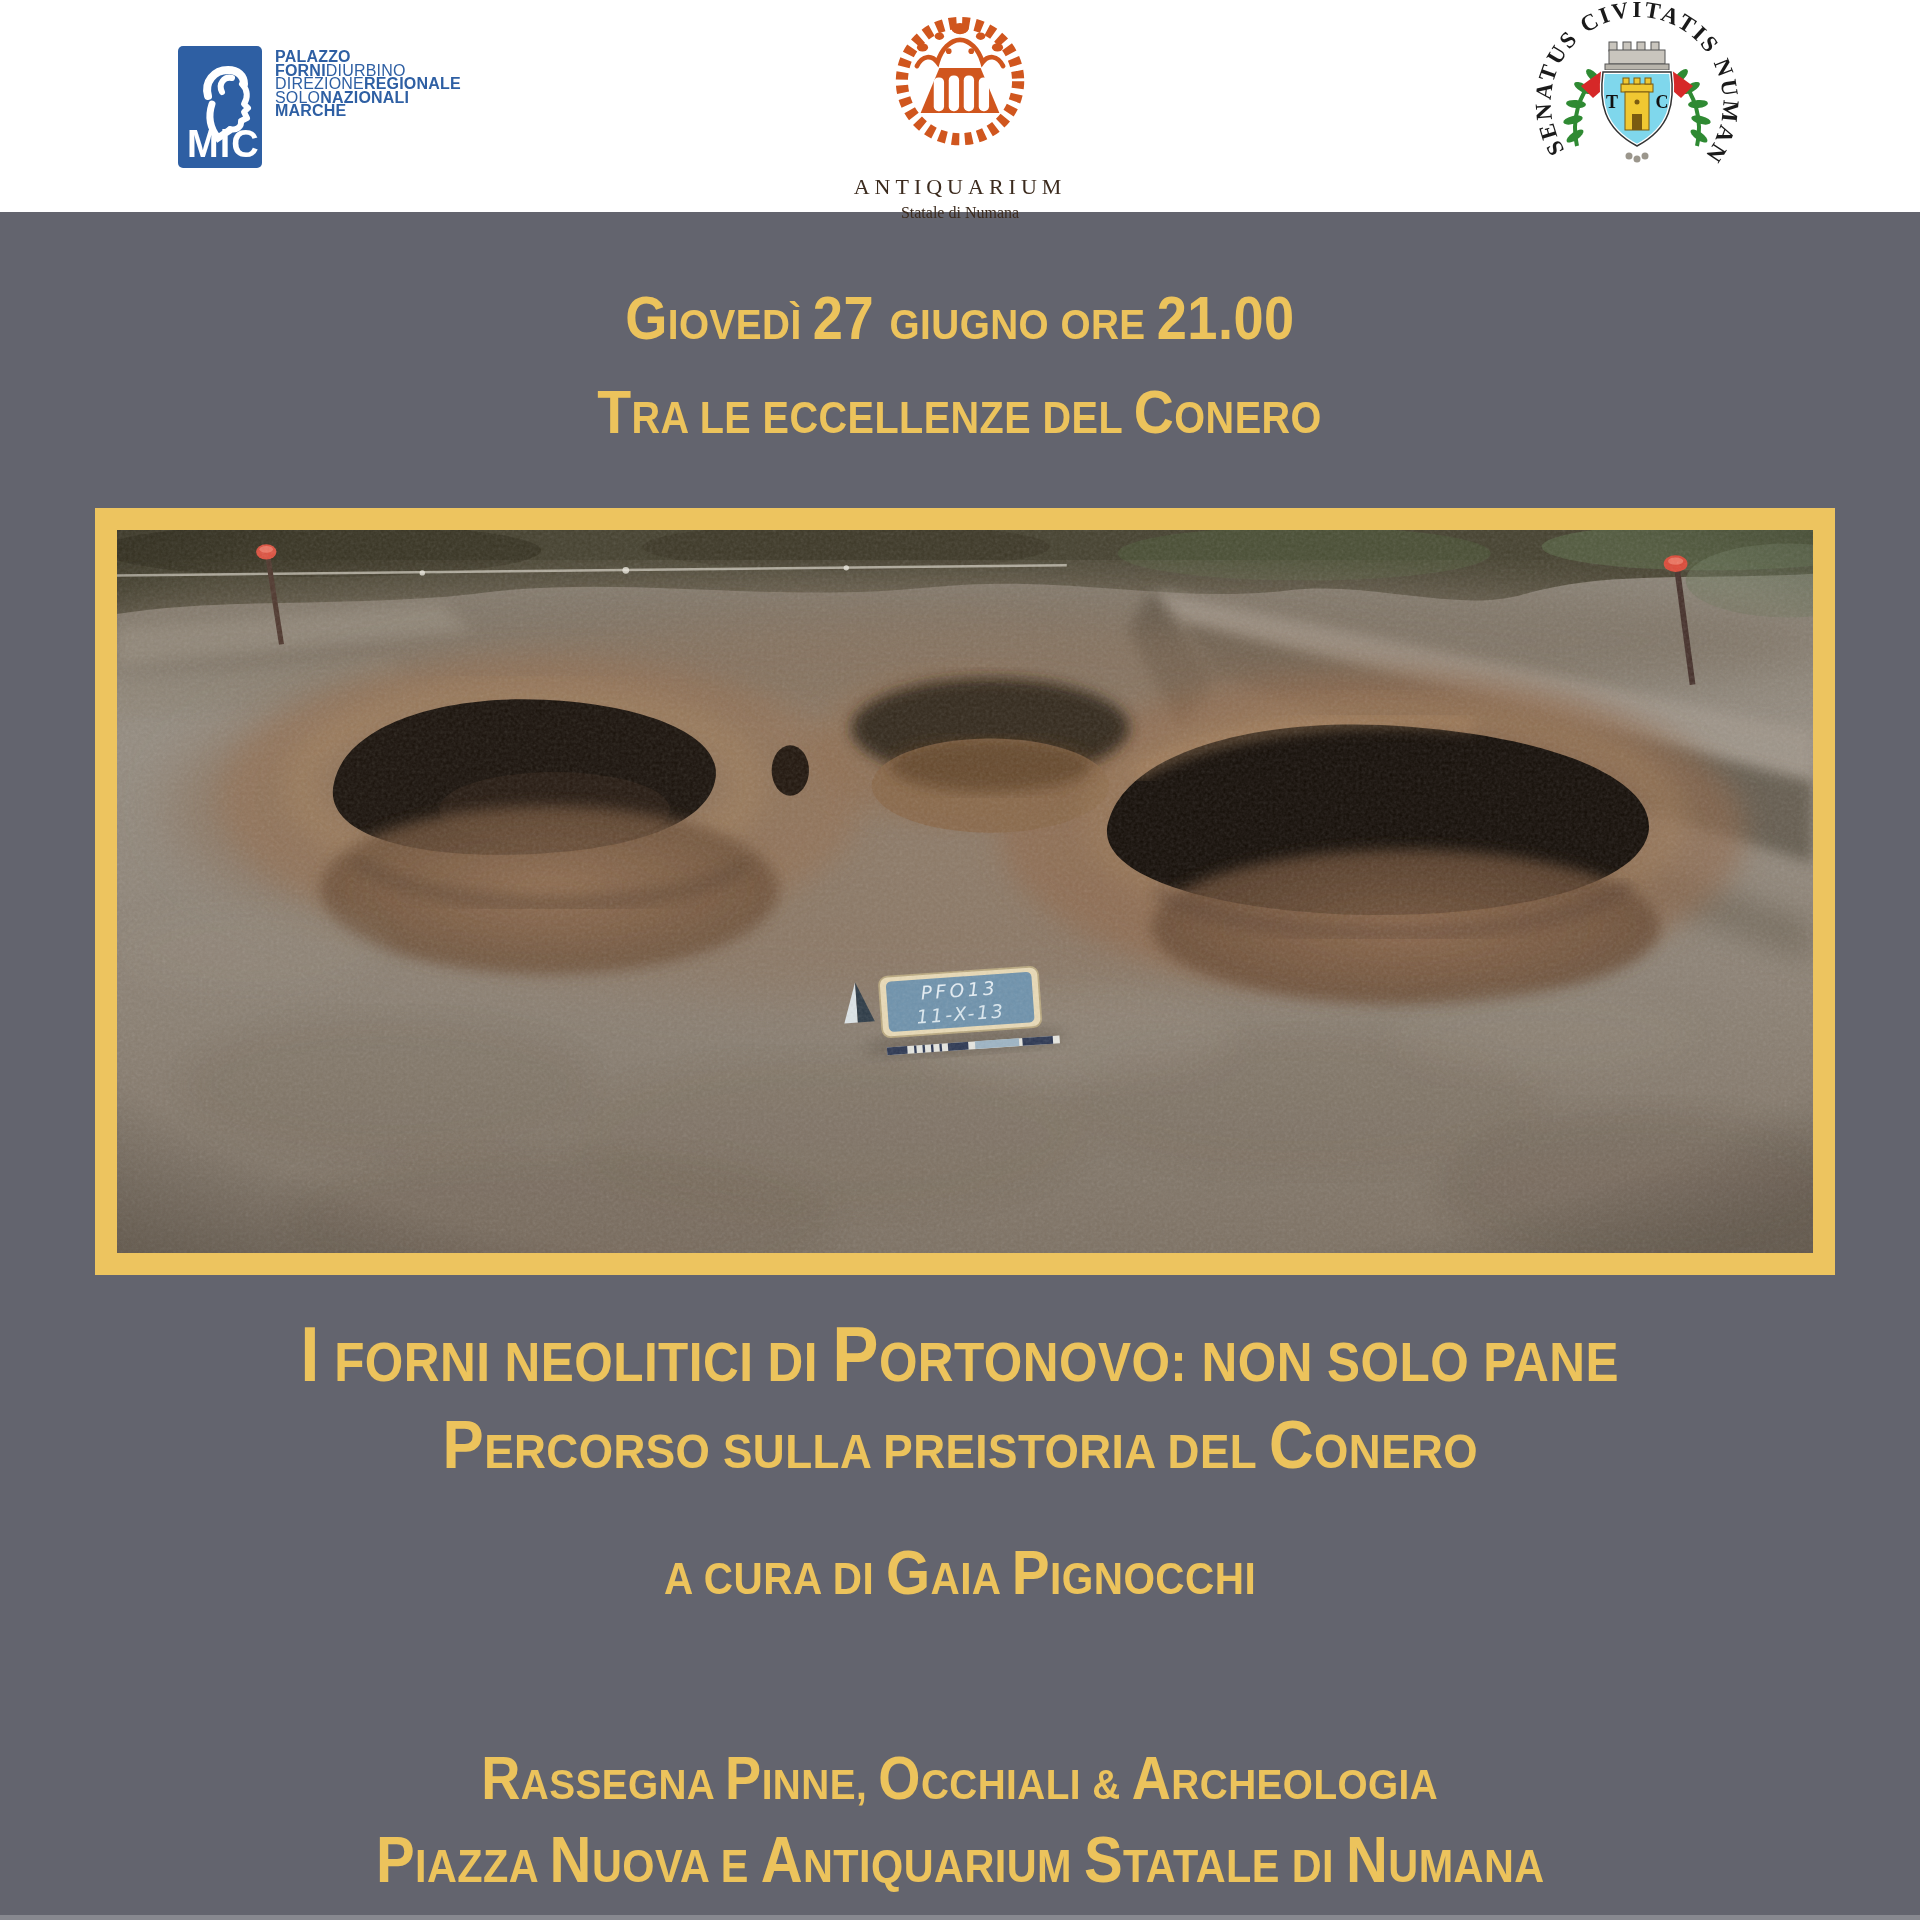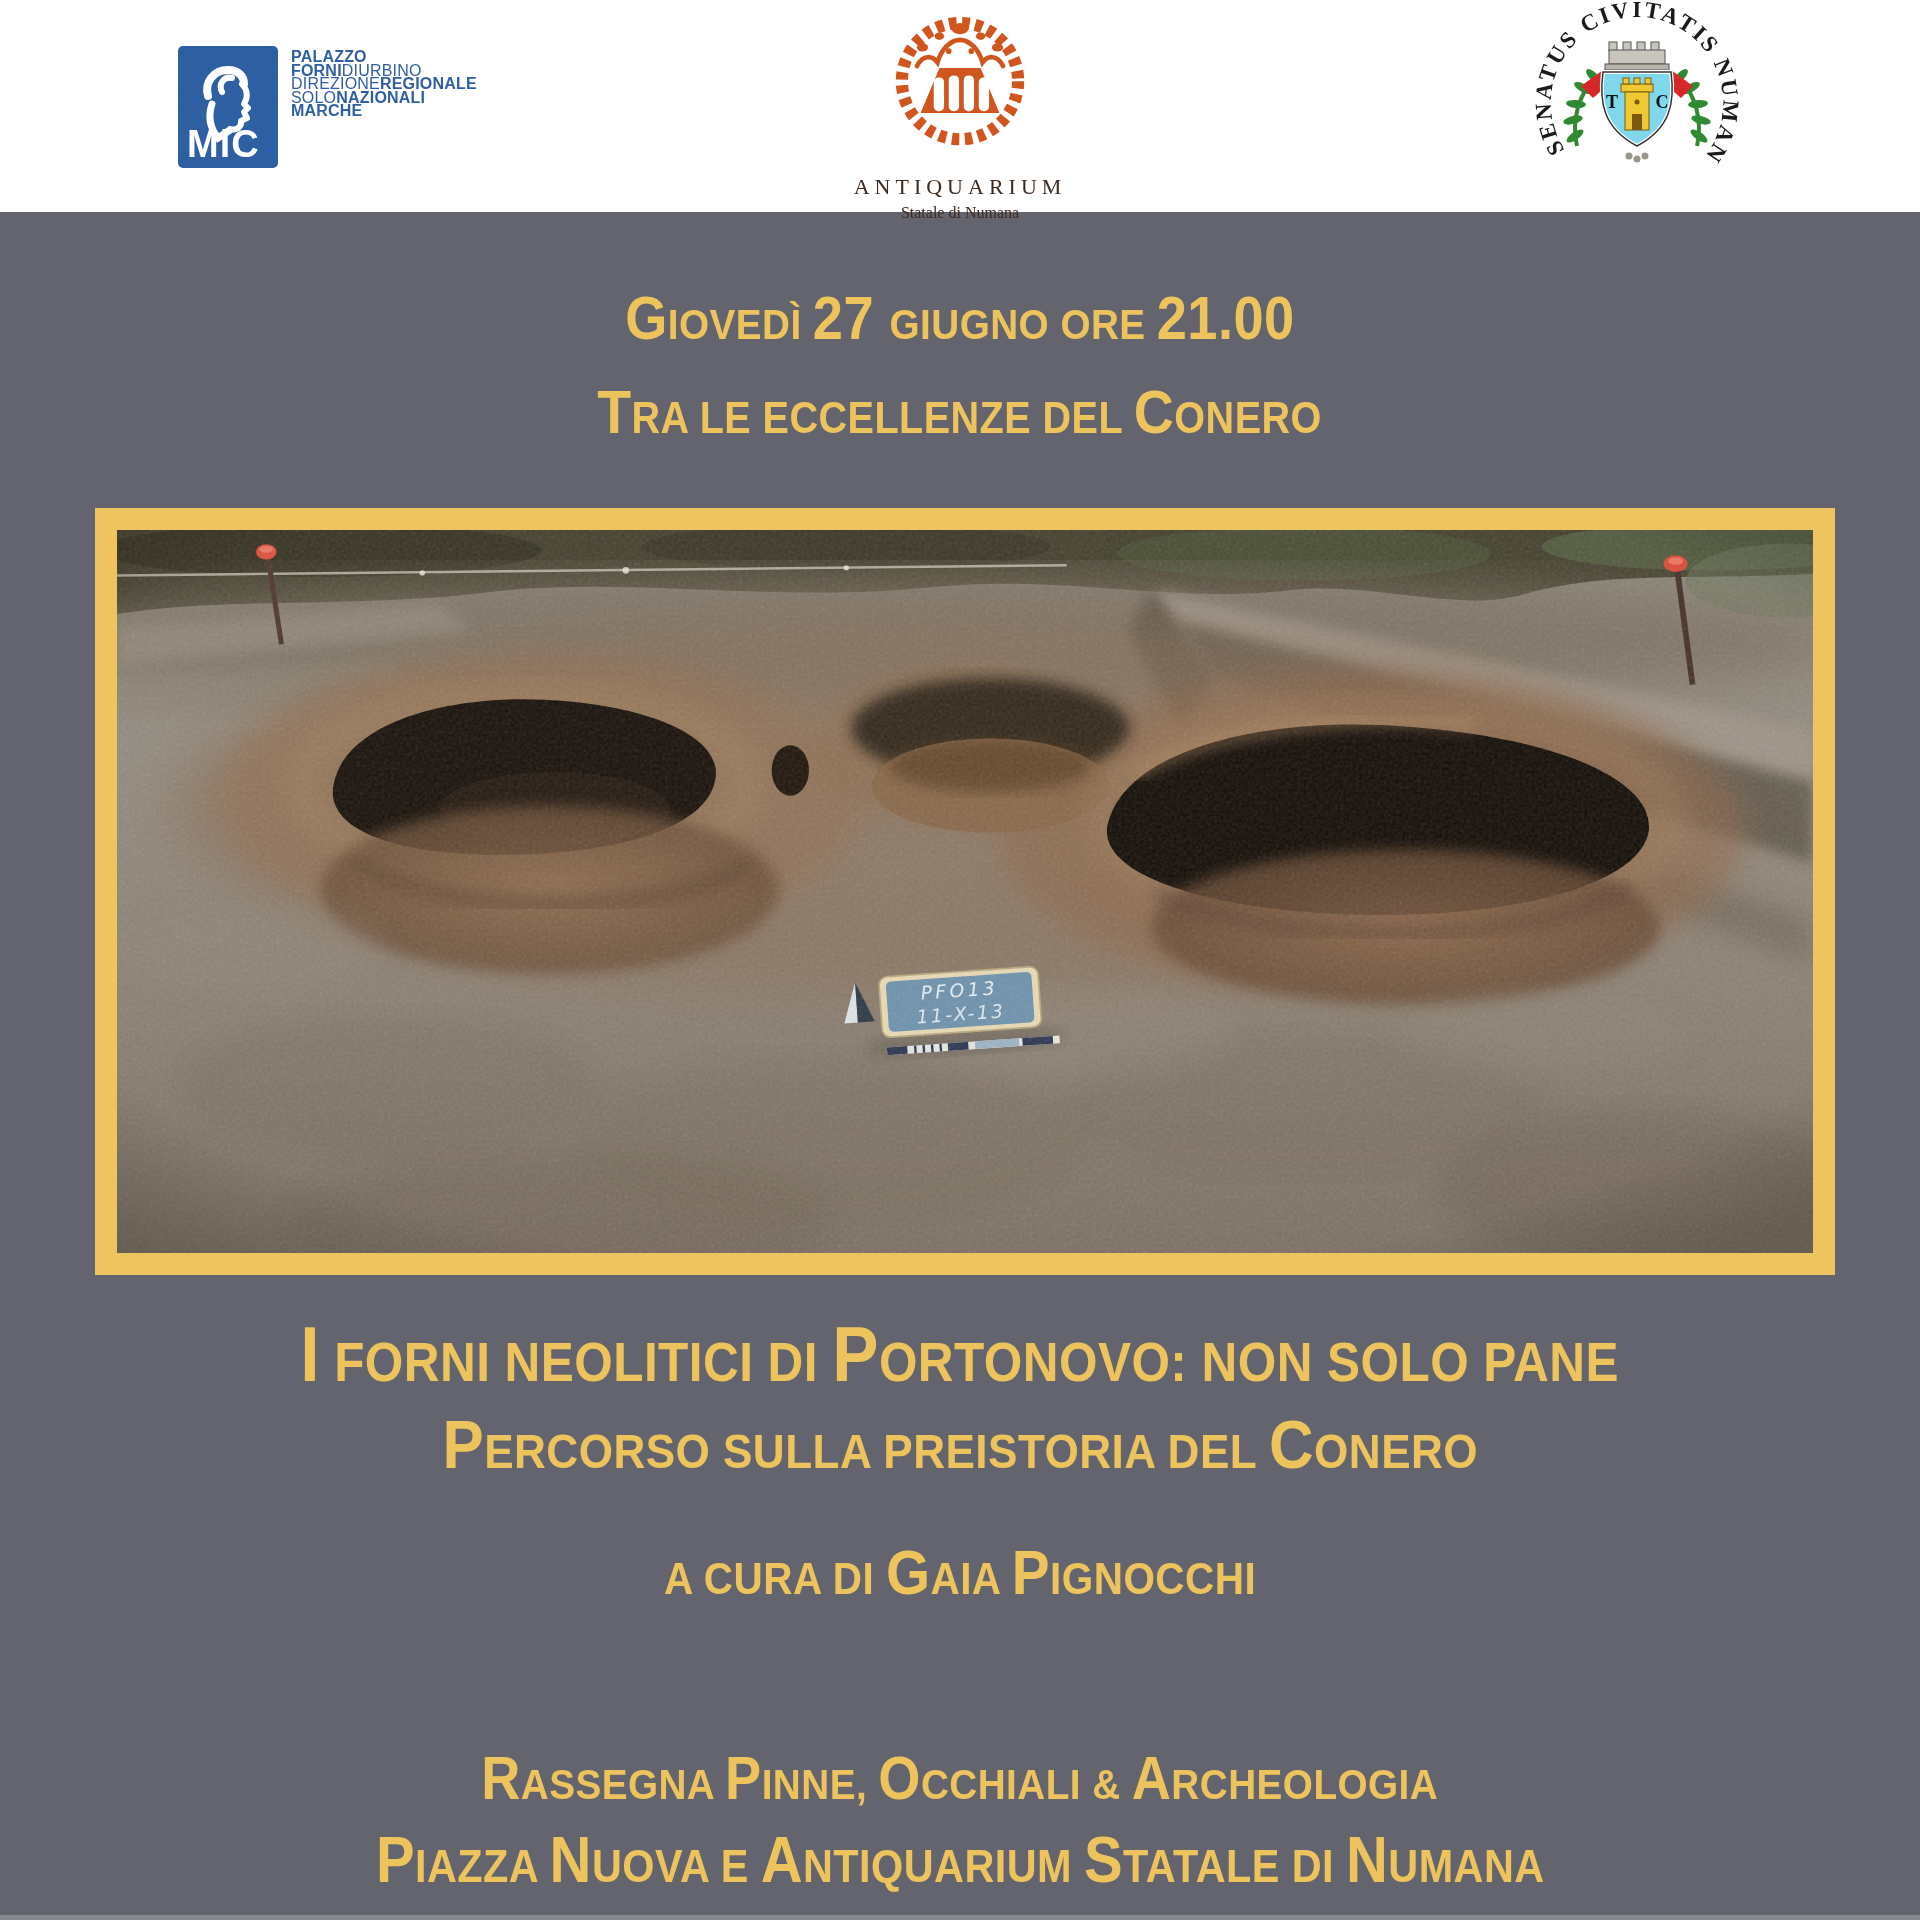--- a/index.html
+++ b/index.html
@@ -1,21 +1,21 @@
 <!DOCTYPE html>
 <html><head>
 <meta charset="utf-8">
 <style>
   html,body{margin:0;padding:0;background:#63646e;}
   .poster{position:relative;width:1920px;height:1920px;background:#63646e;overflow:hidden;
           font-family:"Liberation Sans",sans-serif;}
   
   .header{position:absolute;top:0;left:0;width:100%;height:212px;background:#ffffff;}
   .mic{position:absolute;left:178px;top:46px;display:flex;}
-  .mic-square{position:relative;width:100px;height:122px;background:#2e5fa3;border-radius:5px;flex:none;}
+  .mic-square{position:relative;width:84px;height:122px;background:#2e5fa3;border-radius:5px;flex:none;}
   .mic-face{position:absolute;top:0;left:0;}
   .mic-word{position:absolute;left:9px;bottom:2px;color:#fff;font-size:38px;font-weight:700;letter-spacing:1px;}
   .mic-lines{margin-left:13px;padding-top:4px;color:#2e5fa3;font-size:16px;line-height:13.6px;letter-spacing:.2px;white-space:nowrap;}
   .seg-b{font-weight:700;}
   .seg-n{font-weight:400;}
   .anti{position:absolute;left:50%;top:8px;transform:translateX(-50%);text-align:center;width:420px;}
   .anti-name{font-family:"Liberation Serif",serif;color:#3c2b1e;font-size:22px;letter-spacing:5px;margin-top:12px;}
   .anti-sub{font-family:"Liberation Serif",serif;color:#3c2b1e;font-size:16px;margin-top:4px;}
   .seal{position:absolute;left:1532px;top:0;width:210px;height:210px;}
   

